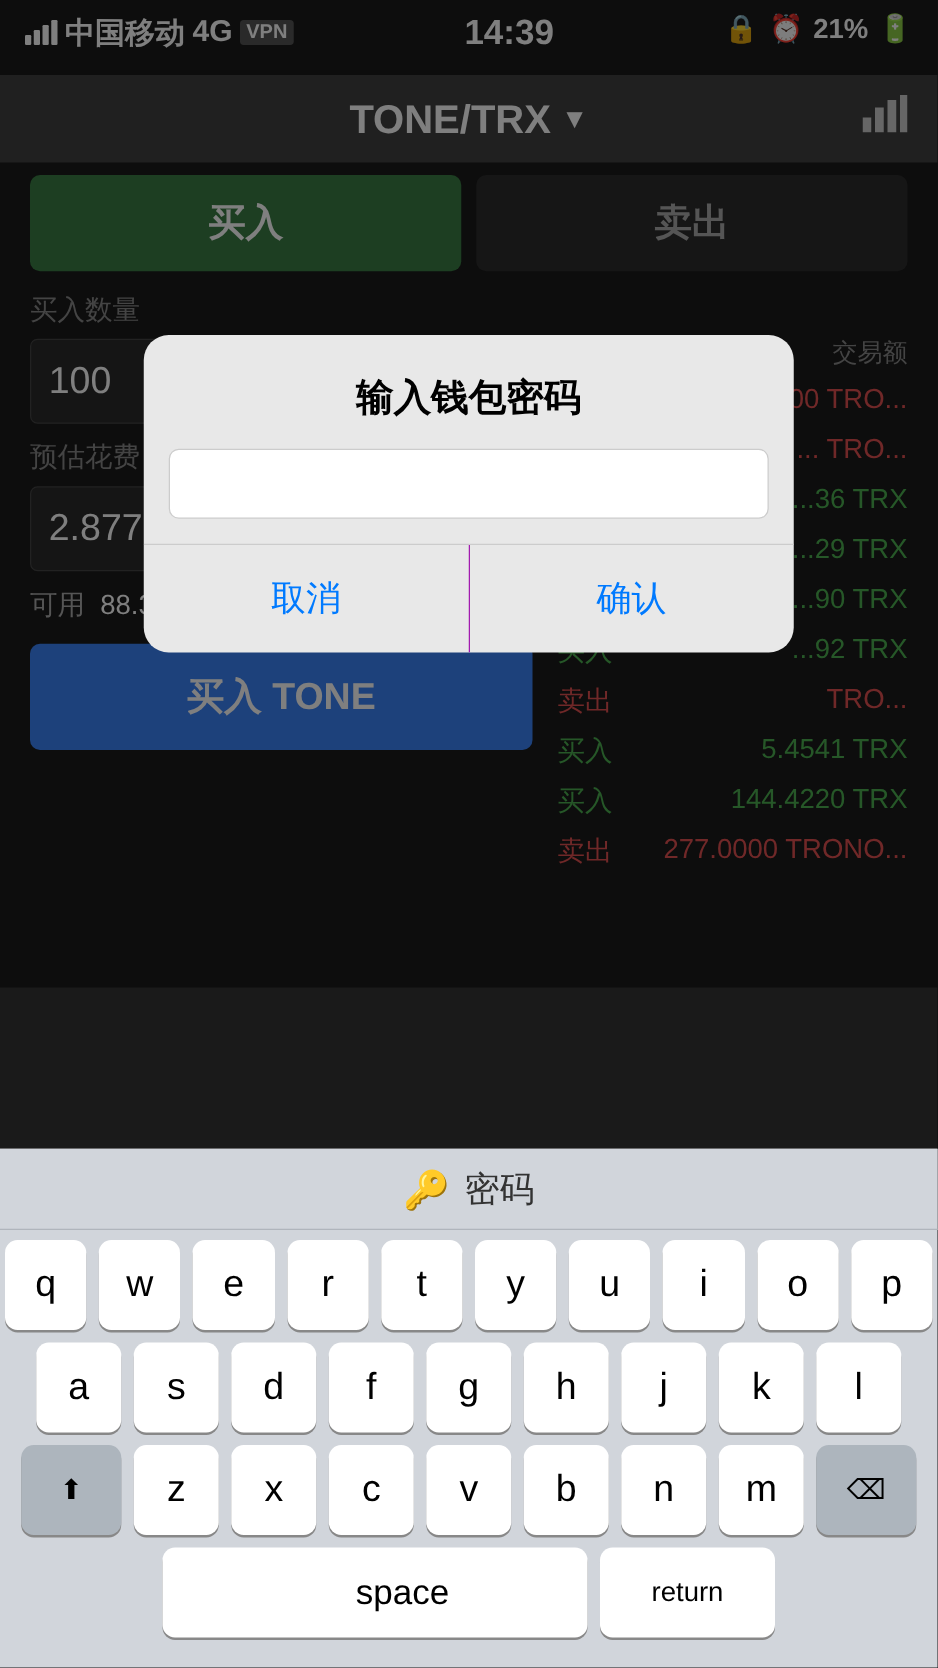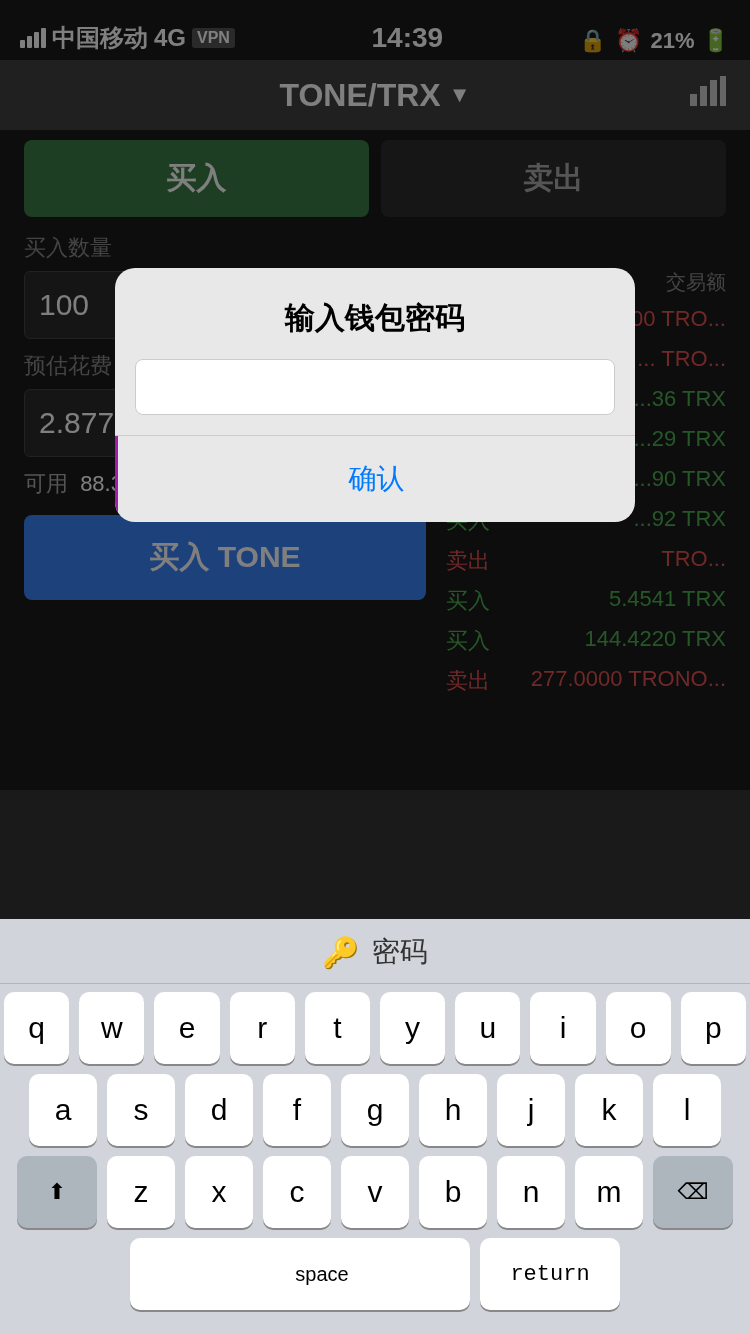--- a/index.html
+++ b/index.html
@@ -11,21 +11,21 @@
       background: #1a1a1a;
       overflow: hidden;
     }
 
     
     .status-bar {
       background: #1a1a1a;
       color: #fff;
       display: flex;
       justify-content: space-between;
-      align-items: flex-end;
+      align-items: flex-start;
       padding: 10px 20px 6px;
       font-size: 24px;
       font-weight: 600;
       height: 60px;
     }
     .status-left { display: flex; align-items: center; gap: 6px; }
     .status-right { display: flex; align-items: center; gap: 8px; font-size: 22px; }
     .signal-bars { display: flex; align-items: flex-end; gap: 2px; }
     .signal-bars span {
       background: #fff;
@@ -223,21 +223,21 @@
       flex: 1;
       padding: 24px 0;
       font-size: 28px;
       font-weight: 500;
       text-align: center;
       cursor: pointer;
       background: none;
       border: none;
     }
     .modal-btn.cancel { color: #007aff; }
-    .modal-btn.confirm { color: #007aff; border-left: 3px solid #a21caf; }
+    .modal-btn.confirm { color: #007aff; border-left: 1px solid #a21caf; }
 
     
     .keyboard-area {
       position: absolute;
       bottom: 0;
       left: 0;
       width: 750px;
       background: #d1d5db;
     }
     .keyboard-password-bar {
@@ -288,28 +288,27 @@
       max-width: 80px;
     }
     .key.delete {
       background: #adb5bd;
       min-width: 80px;
       max-width: 80px;
     }
     .key.space-key {
       flex: 3;
       max-width: 300px;
-      font-size: 20px;
+      font-size: 28px;
       padding-left: 44px;
     }
     .key.return-key {
       flex: 2;
       max-width: 160px;
       font-size: 24px;
-      font-family: Liberation Mono, monospace;
     }
     .bottom-row {
       padding-bottom: 10px;
     }
   </style>
 </head>
 <body>
 
 <div class="status-bar">
   <div class="status-left">
@@ -424,20 +423,21 @@
   </div>
 </div>
 
 <div class="modal-overlay">
   <div class="modal">
     <div class="modal-title">输入钱包密码</div>
     <div class="modal-input-wrapper">
       <input class="modal-input" type="password" style="">
     </div>
     <div class="modal-buttons">
+      <button class="modal-btn cancel">取消</button>
       <button class="modal-btn confirm">确认</button>
     </div>
   </div>
 </div>
 
 <div class="keyboard-area">
   <div class="keyboard-password-bar">
     <span class="key-icon">🔑</span>
     <span>密码</span>
   </div>

